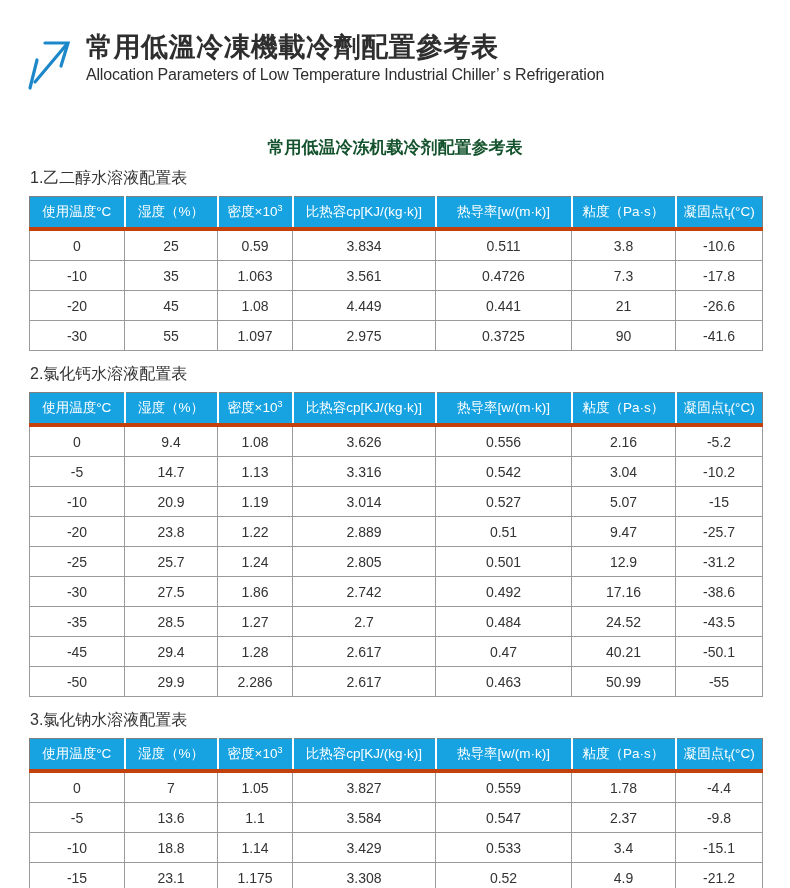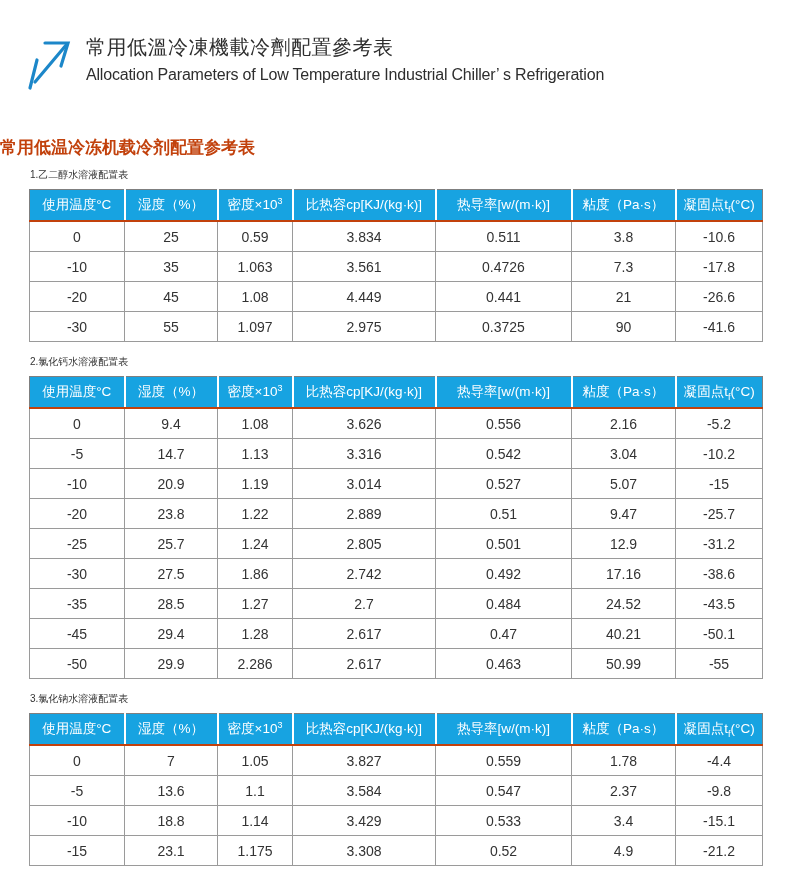--- a/index.html
+++ b/index.html
@@ -11,50 +11,50 @@
   
   .header{
     display:flex;align-items:flex-start;
     padding:30px 0 0 24px;
   }
   .logo{
     width:50px;height:56px;flex:0 0 auto;margin-top:4px;
   }
   .header-text{margin-left:12px;}
   .header-title{
-    margin:0;font-size:20px;line-height:34px;font-weight:400;
+    margin:0;font-size:27px;line-height:34px;font-weight:700;
     color:#2e2e2e;letter-spacing:0.5px;
   }
   .header-subtitle{
     margin-top:2px;font-size:16px;color:#2e2e2e;
     letter-spacing:-0.2px;
     text-align:right;
   }
   
   .doc-title{
-    text-align:left;margin-top:46px;
-    font-size:17px;font-weight:600;color:#c2410c;
+    text-align:center;margin-top:46px;
+    font-size:17px;font-weight:600;color:#14532d;
   }
   
   .sections{padding:0 0 0 29px;}
   .section-label{
-    margin:13px 0 7px 1px;font-size:10px;color:#333;
+    margin:13px 0 7px 1px;font-size:16px;color:#333;
   }
   .sections .section:first-child .section-label{margin-top:9px;}
   table.param-table{
     border-collapse:collapse;table-layout:fixed;width:733px;
     border:1px solid #7f7f7f;
   }
   col.c1{width:95px}col.c2{width:93px}col.c3{width:75px}
   col.c4{width:143px}col.c5{width:136px}col.c6{width:104px}col.c7{width:87px}
   thead th{
     background:#17a3e1;color:#ffffff;font-weight:400;
     font-size:13.5px;height:30px;padding:0 2px;
     border-left:2px solid #ffffff;
-    border-bottom:2px solid #c2410c;
+    border-bottom:4px solid #c2410c;
     text-align:center;vertical-align:middle;
     white-space:nowrap;overflow:hidden;
   }
   thead th:first-child{border-left:none;}
   tbody td{
     border:1px solid #9a9a9a;height:27px;
     font-size:14px;color:#333;text-align:center;vertical-align:middle;
     background:#ffffff;
   }
   th .sup{font-size:9px;vertical-align:super;line-height:0;}

